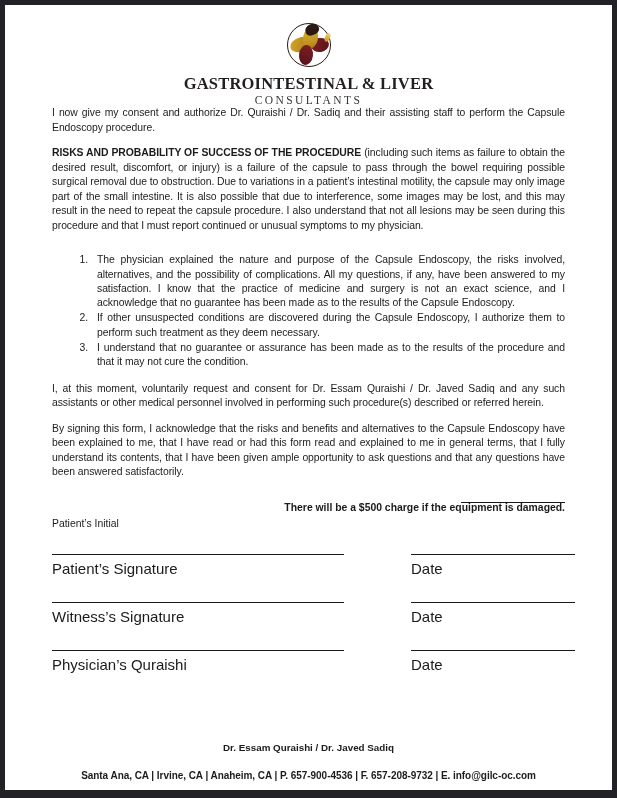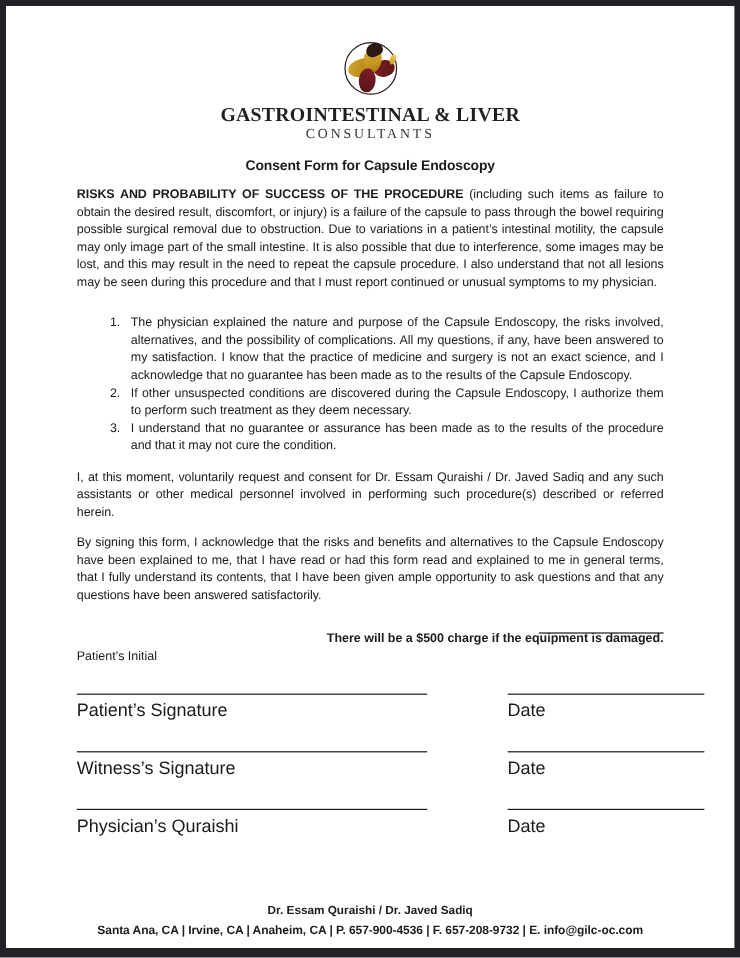--- a/index.html
+++ b/index.html
@@ -17,21 +17,21 @@
 
   .page {
     position: relative;
     width: 617px;
     height: 798px;
     background: #ffffff;
     border-top: 5px solid #222226;
     border-left: 5px solid #222226;
     border-right: 5px solid #222226;
     border-bottom: 8px solid #222226;
-    padding: 12px;
+    padding: 0;
   }
 
   .inner {
     padding: 10px 47px 0 47px;
     height: 100%;
   }
 
   
   .letterhead {
     text-align: center;
@@ -199,21 +199,21 @@
     position: absolute;
     left: 0;
     right: 0;
     bottom: 9px;
     text-align: center;
     color: #1b1b1b;
   }
   .footer-line1 {
     font-size: 9.8px;
     font-weight: bold;
-    margin-bottom: 5px;
+    margin-bottom: 17px;
   }
   .footer-line2 {
     font-size: 10px;
     font-weight: bold;
     letter-spacing: -0.05px;
   }
 </style>
 </head>
 <body>
 
@@ -227,22 +227,22 @@
         <div class="logo-petal petal-maroon-right"></div>
         <div class="logo-petal petal-gold-top"></div>
         <div class="logo-petal petal-maroon-bottom"></div>
         <div class="logo-petal petal-hook"></div>
         <div class="logo-petal petal-spark"></div>
       </div>
       <div class="brand-name">GASTROINTESTINAL &amp; LIVER</div>
       <div class="brand-sub">CONSULTANTS</div>
     </div>
 
-    <div class="doc-title">Consent Form for Capsule Endoscopy</div>
-
+
+    <p class="body">I now give my consent and authorize Dr. Quraishi / Dr. Sadiq and their assisting staff to perform the Capsule Endoscopy procedure.</p>
 
     <p class="body"><span class="lead-bold">RISKS AND PROBABILITY OF SUCCESS OF THE PROCEDURE</span><span> (including such items as failure to obtain the desired result, discomfort, or injury) is a failure of the capsule to pass through the bowel requiring possible surgical removal due to obstruction. Due to variations in a patient’s intestinal motility, the capsule may only image part of the small intestine. It is also possible that due to interference, some images may be lost, and this may result in the need to repeat the capsule procedure. I also understand that not all lesions may be seen during this procedure and that I must report continued or unusual symptoms to my physician.</span></p>
 
 
     <div class="spacer-sm"></div>
 
     <ol class="ack">
       <li>The physician explained the nature and purpose of the Capsule Endoscopy, the risks involved, alternatives, and the possibility of complications. All my questions, if any, have been answered to my satisfaction. I know that the practice of medicine and surgery is not an exact science, and I acknowledge that no guarantee has been made as to the results of the Capsule Endoscopy.</li>
       <li>If other unsuspected conditions are discovered during the Capsule Endoscopy, I authorize them to perform such treatment as they deem necessary.</li>
       <li>I understand that no guarantee or assurance has been made as to the results of the procedure and that it may not cure the condition.</li>

